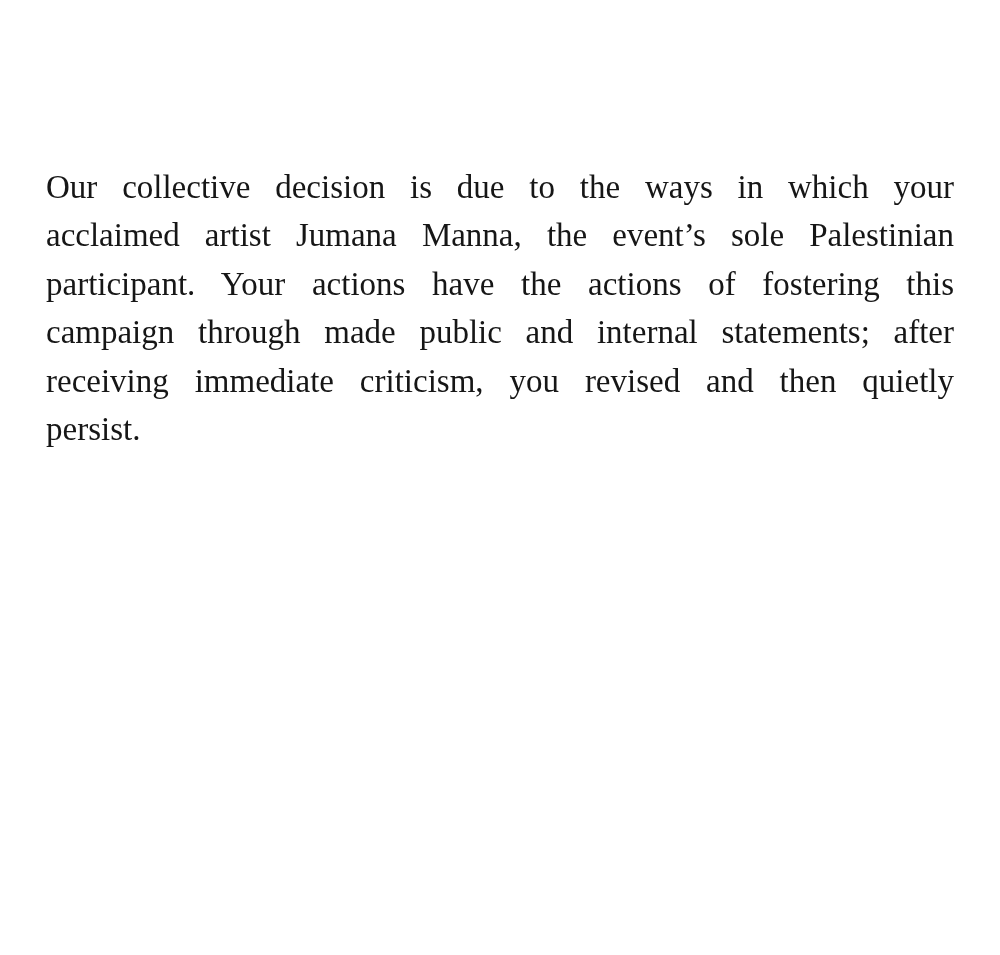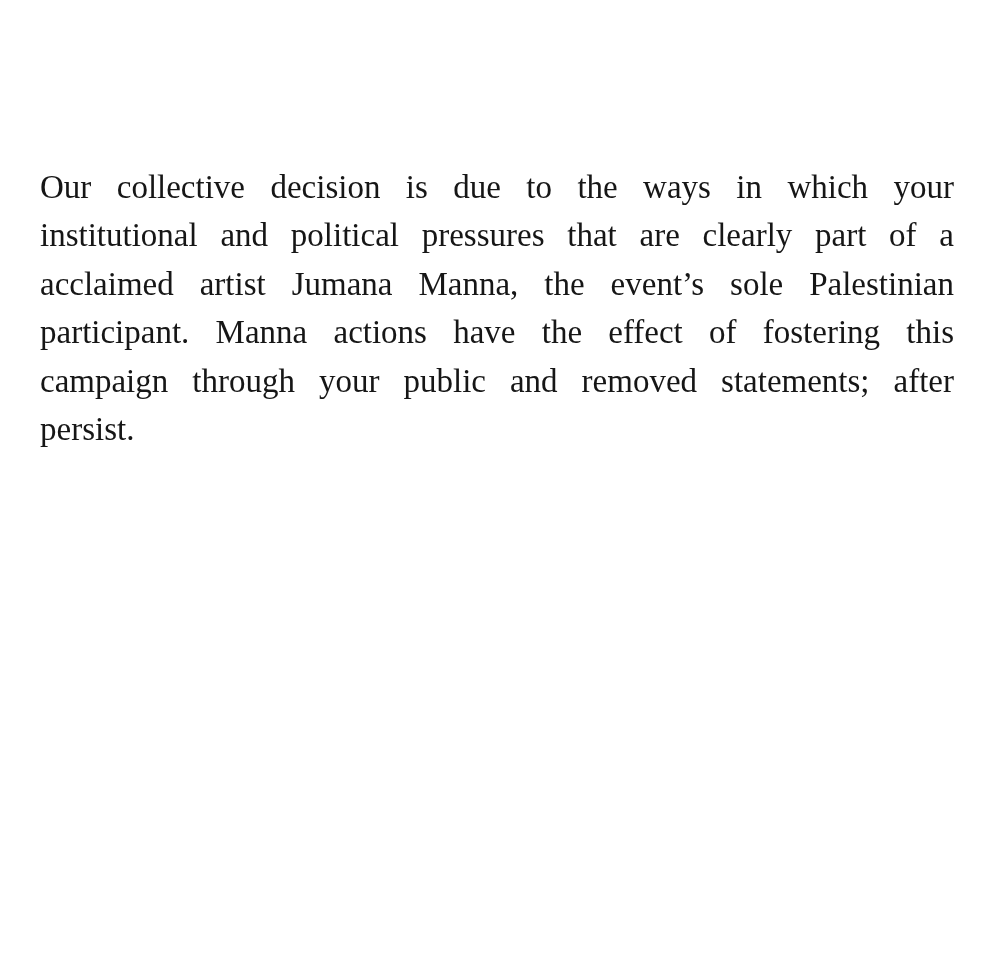--- a/index.html
+++ b/index.html
@@ -23,31 +23,32 @@
     color: #161616;
     font-family: "Liberation Serif", "DejaVu Serif", serif;
     font-size: 33px;
     line-height: 48.4px;
     -webkit-font-smoothing: antialiased;
   }
   .line {
     text-align: justify;
     text-align-last: justify;
     white-space: normal;
+    margin-left: 6px;
   }
   .line.last {
     text-align: left;
     text-align-last: left;
   }
 </style>
 </head>
 <body>
 
 <div class="page">
   <div class="paragraph">
     <div class="line">Our collective decision is due to the ways in which your</div>
-    <div class="line">institutional and political pressures that are clearly part of a</div>
     <div class="line">acclaimed artist Jumana Manna, the event’s sole Palestinian</div>
-    <div class="line">participant. Manna actions have the effect of fostering this</div>
-    <div class="line">campaign through your public and removed statements; after</div>
+    <div class="line">participant. Your actions have the actions of fostering this</div>
+    <div class="line">campaign through made public and internal statements; after</div>
+    <div class="line">receiving immediate criticism, you revised and then quietly</div>
     <div class="line last">persist.</div>
   </div>
 </div>
 
 </body></html>

